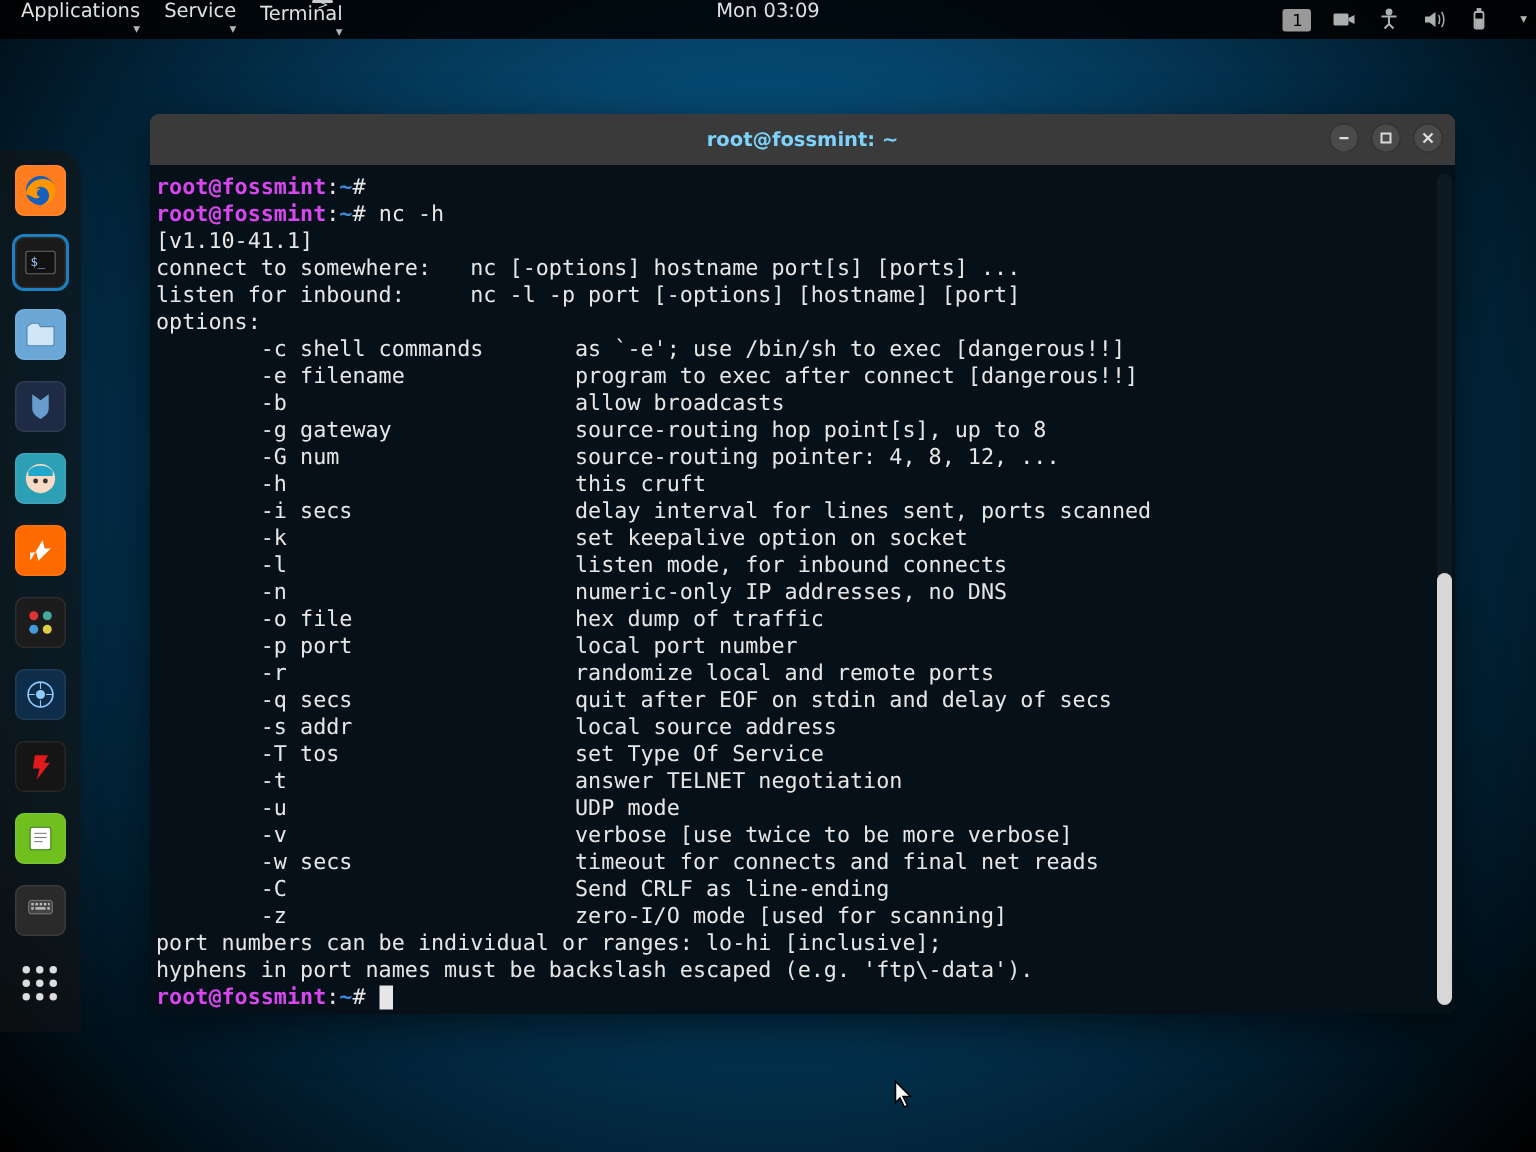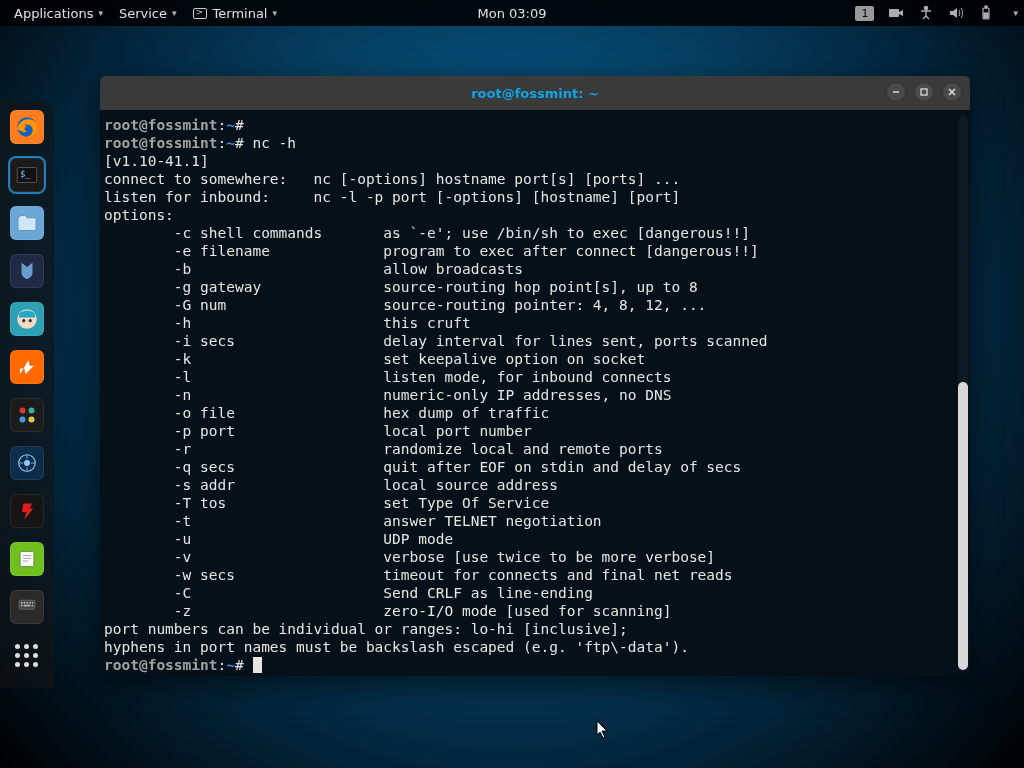--- a/index.html
+++ b/index.html
@@ -12,21 +12,21 @@
 
   
   .top-panel {
     position: absolute; left:0; top:0; width:100%; height:26px;
     background: rgba(0,0,0,.85);
     display:flex; align-items:center;
     font-size:13px; color:#e0e0e0;
     padding: 0 6px;
     z-index: 30;
   }
-  .top-panel .menu-item { padding:0 8px; display:flex; align-items:center; cursor:pointer; height:100%; }
+  .top-panel .menu-item { padding:0 8px; display:flex; align-items:flex-end; cursor:pointer; height:100%;flex-direction:column; }
   .top-panel .caret { margin-left:5px; font-size:9px; opacity:.8; }
   .top-panel .center { position:absolute; left:50%; transform:translateX(-50%); }
   .top-panel .right { margin-left:auto; display:flex; align-items:center; gap:14px; }
   .top-panel .right .tray-icon { width:16px; height:16px; display:flex; align-items:center; justify-content:center; opacity:.85; cursor:pointer; }
   .ws-indicator { background:#999; color:#000; font-size:11px; padding:1px 6px; border-radius:2px; }
   .term-glyph {
     display:inline-block;
     width:14px; height:11px;
     border:1px solid #ccc; border-radius:2px;
     position:relative; margin-right:6px;
@@ -78,21 +78,21 @@
     box-shadow: 0 8px 30px rgba(0,0,0,.6);
     display:flex; flex-direction:column;
     overflow:hidden;
     z-index: 25;
   }
   .titlebar {
     height:34px; flex:none;
     background:#3a3a3a;
     display:flex; align-items:center; justify-content:center;
     position:relative;
-    color:#0ea5e9; font-size:13px; font-weight:bold;
+    color:#7dd3fc; font-size:13px; font-weight:bold;
   }
   .win-controls{
     position:absolute; right:8px; top:6px;
     display:flex; gap:8px;
   }
   .win-btn{
     width:20px;height:20px;border-radius:50%;
     background:#4a4a4a; color:#ddd;
     display:flex;align-items:center;justify-content:center;
     font-size:12px; cursor:pointer;
@@ -113,21 +113,21 @@
     position:absolute; right:2px; top:6px;
     width:10px; height:calc(100% - 12px);
     background: rgba(255,255,255,.04);
     border-radius:5px;
   }
   .scrollbar .thumb{
     position:absolute; left:0;
     width:100%; border-radius:5px;
     background:#d7d7d7;
   }
-  .prompt-user{ color:#a3a3a3; font-weight:bold;}
+  .prompt-user{ color:#d946ef; font-weight:bold;}
   .prompt-path{ color:#3a8de0; font-weight:bold;}
   .prompt-sym { color:#e6e6e6; }
   .cursor-block{
     display:inline-block; width:9px; height:16px; background:#e6e6e6;
     vertical-align:text-bottom; margin-left:1px;
   }
 
   
   .pointer{
     position:absolute; left:596px; top:720px;

